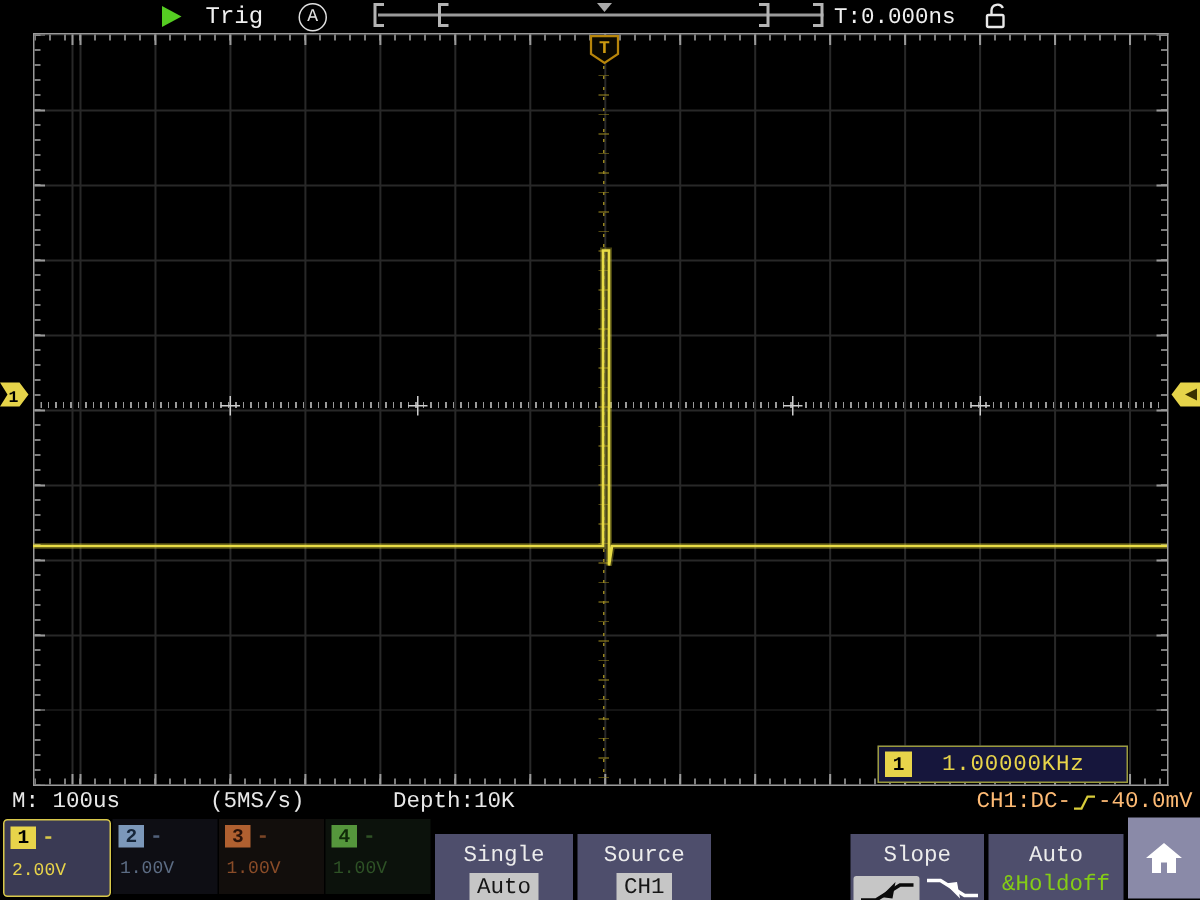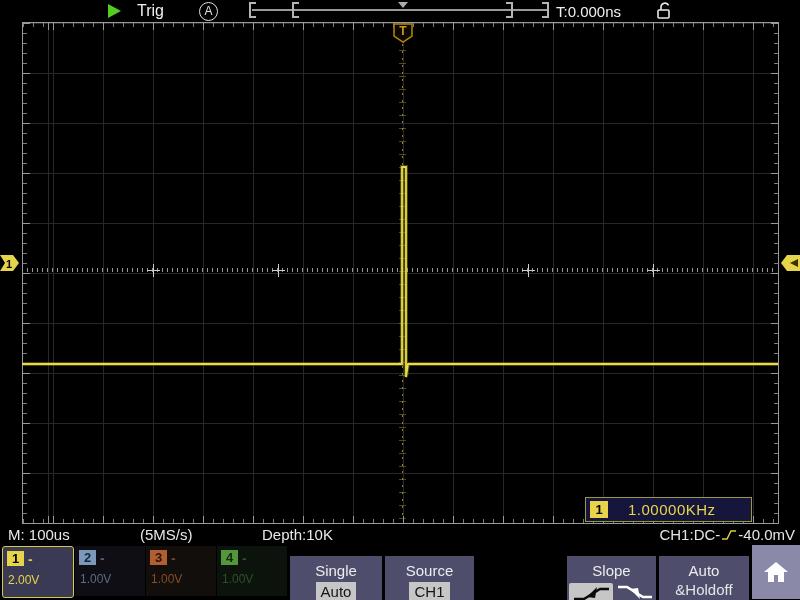--- a/index.html
+++ b/index.html
@@ -1,18 +1,18 @@
 <!DOCTYPE html>
 <html><head>
 <meta charset="utf-8">
 <style>
   html,body{margin:0;padding:0;background:#000;}
   .screen{
     position:relative;width:800px;height:600px;background:#000;overflow:hidden;
-    font-family:Liberation Sans, sans-serif;-webkit-font-smoothing:antialiased;
+    font-family:Liberation Mono, monospace;-webkit-font-smoothing:antialiased;
   }
   .abs{position:absolute;}
 
   
   .play-tri{left:108px;top:4px;width:0;height:0;
     border-top:7px solid transparent;border-bottom:7px solid transparent;
     border-left:13px solid #55cc22;}
   .trig-label{left:137px;top:2px;color:#f0f0f0;font-size:16px;}
   .circle-a{left:199px;top:2px;width:17px;height:17px;border:1.5px solid #e0e0e0;
     border-radius:50%;color:#e0e0e0;font-size:12px;line-height:17px;text-align:center;}
@@ -65,42 +65,42 @@
 
   
   .freq-box{left:585px;top:497px;width:165px;height:23px;background:#16163c;
     border:1px solid #9a9a3c;display:flex;align-items:center;}
   .freq-badge{margin-left:4px;width:18px;height:17px;background:#e8d44a;color:#000;
     font-size:13px;font-weight:bold;text-align:center;line-height:17px;}
   .freq-value{margin-left:20px;color:#e8d44a;font-size:15px;letter-spacing:.5px;}
 
   .status-text{top:526px;color:#e8e8e8;font-size:15px;}
   .st-m{left:8px;} .st-sr{left:140px;} .st-depth{left:262px;text-align:right;}
-  .trig-info{right:5px;top:526px;color:#e5e5e5;font-size:15px;display:flex;
+  .trig-info{right:5px;top:526px;color:#fdba74;font-size:15px;display:flex;
     align-items:center;gap:1px;}
 
   
   .menubar{left:0;top:544px;width:800px;height:56px;background:#000;}
   .ch-cell{position:absolute;top:2px;width:70px;height:50px;}
   .ch-sel{background:#3a3a54;border:1px solid #d8c84a;border-radius:3px;}
   .ch-row{display:flex;align-items:center;margin:4px 0 0 4px;gap:4px;}
   .ch-badge{width:17px;height:15px;font-size:13px;font-weight:bold;text-align:center;
     line-height:15px;}
   .ch-dash{font-weight:bold;font-size:14px;line-height:12px;}
   .ch-volt{margin:7px 0 0 5px;font-size:12px;}
   .b1{background:#e8d44a;color:#000;} .d1{color:#d8c84a;} .v1{color:#e8d44a;}
   .b2{background:#7c98ba;color:#16263a;} .d2{color:#51607a;} .v2{color:#5c6c84;}
   .b3{background:#b06030;color:#2a1208;} .d3{color:#7a4526;} .v3{color:#8a4c28;}
   .b4{background:#55963c;color:#0f2a08;} .d4{color:#2f5226;} .v4{color:#2e5226;}
 
   .menu-btn{position:absolute;top:12px;height:54px;background:#4e4e6c;text-align:center;}
   .mb-label{margin-top:6px;color:#ececec;font-size:15px;}
   .mb-value{display:inline-block;margin-top:3px;background:#c6c6c6;color:#151515;
     font-size:15px;padding:0 5px;line-height:19px;}
-  .mb-line2{margin-top:2px;color:#e5e5e5;font-size:15px;}
+  .mb-line2{margin-top:2px;color:#84cc16;font-size:15px;}
   .slope-row{display:flex;justify-content:center;align-items:center;gap:3px;margin-top:3px;}
   .slope-sel{background:#c6c6c6;border-radius:2px;width:44px;height:22px;
     display:flex;align-items:center;justify-content:center;}
   .home-btn{position:absolute;top:1px;left:752px;width:48px;height:54px;background:#8a8aa8;
     display:flex;align-items:center;justify-content:center;}
 </style>
 </head>
 <body>
 
 <div class="screen">

